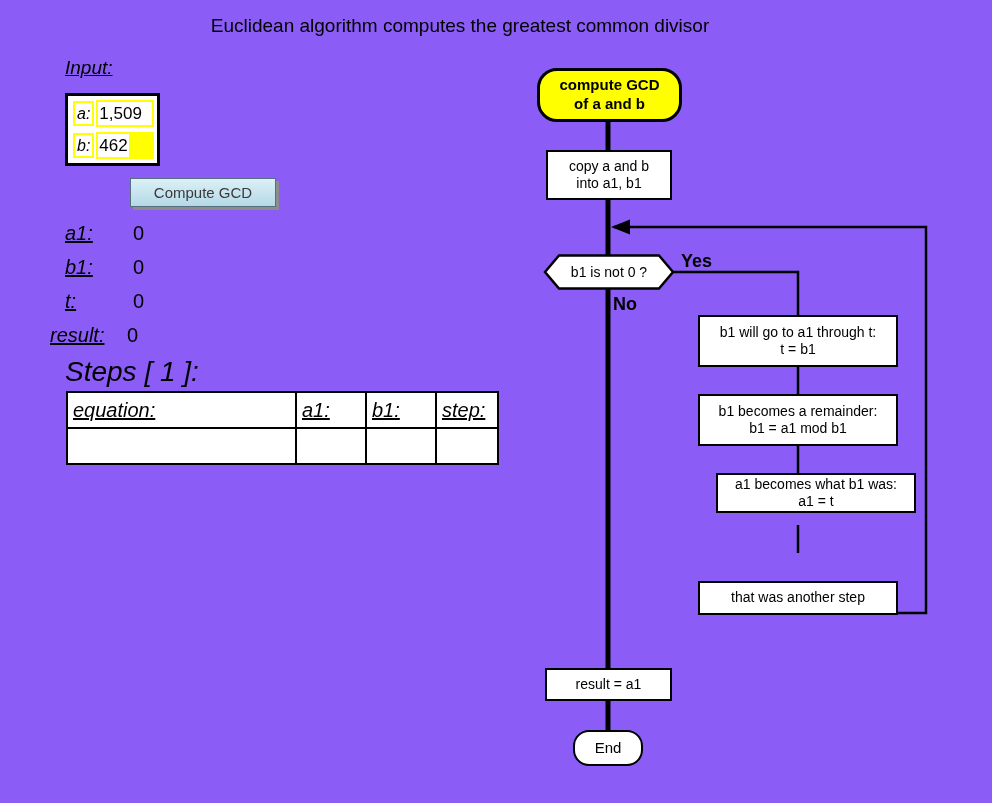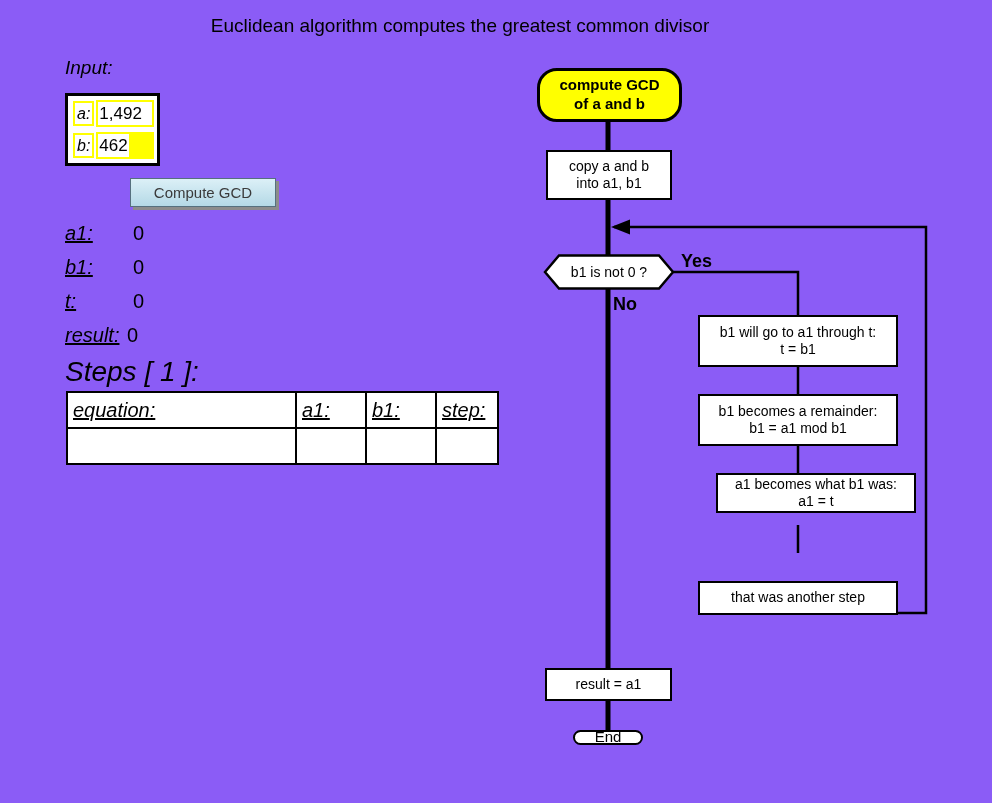--- a/index.html
+++ b/index.html
@@ -11,20 +11,21 @@
 
   
   .page-title {
     left: 60px; top: 15px; width: 800px;
     text-align: center; font-size: 19px; color: #000;
   }
 
   
   .input-heading {
     left: 65px; top: 57px; font-size: 19px; font-style: italic;
+    text-decoration: underline;
   }
   .input-box {
     left: 65px; top: 93px; width: 95px; height: 73px;
     border: 3px solid #000; background: #fff;
     display: flex; flex-direction: column; justify-content: center;
     gap: 5px; padding: 4px 3px 4px 5px;
   }
   .input-row { display: flex; align-items: stretch; gap: 2px; height: 27px; }
   .field-chip {
     border: 2px solid #ffff00; background: #fff;
@@ -97,21 +98,21 @@
 <div id="app">
 
   <div class="abs page-title">Euclidean algorithm computes the greatest common divisor</div>
 
   <div class="abs input-heading">Input:</div>
 
   <div class="abs input-box">
     <div class="input-row">
       <span class="field-chip">a:</span>
       <div class="field full-white">
-        <span class="field-text">1,492</span>
+        <span class="field-text">1,509</span>
       </div>
     </div>
     <div class="input-row">
       <span class="field-chip">b:</span>
       <div class="field">
         <span class="field-text">462</span>
       </div>
     </div>
   </div>
 
@@ -123,21 +124,21 @@
   </div>
   <div class="abs var-row" style="left:0;top:256px;">
     <span class="var-label" style="left:65px;">b1:</span>
     <span class="var-value" style="left:133px;">0</span>
   </div>
   <div class="abs var-row" style="left:0;top:290px;">
     <span class="var-label" style="left:65px;">t:</span>
     <span class="var-value" style="left:133px;">0</span>
   </div>
   <div class="abs var-row" style="left:0;top:324px;">
-    <span class="var-label" style="left:65px;text-align:right;">result:</span>
+    <span class="var-label" style="left:50px;text-align:right;">result:</span>
     <span class="var-value" style="left:127px;">0</span>
   </div>
 
   <div class="abs steps-heading">Steps [ 1 ]:</div>
   <table class="abs steps-table">
     <colgroup>
       <col style="width:229px">
         <col style="width:70px">
         <col style="width:70px">
         <col style="width:62px">
@@ -203,15 +204,15 @@
     <span>a1 becomes what b1 was:</span>
     <span>a1 = t</span>
   </div>
 
   <div class="abs fc-node" style="left:698px;top:553px;width:200px;height:34px;margin-top:28px;">
     <span>that was another step</span>
   </div>
 
   <div class="abs fc-node" style="left:545px;top:668px;width:127px;height:33px;">result = a1</div>
 
-  <div class="abs fc-node fc-end" style="left:573px;top:730px;width:70px;height:15px;">End</div>
+  <div class="abs fc-node fc-end" style="left:573px;top:730px;width:70px;height:36px;">End</div>
 
 </div>
 
 </body></html>

